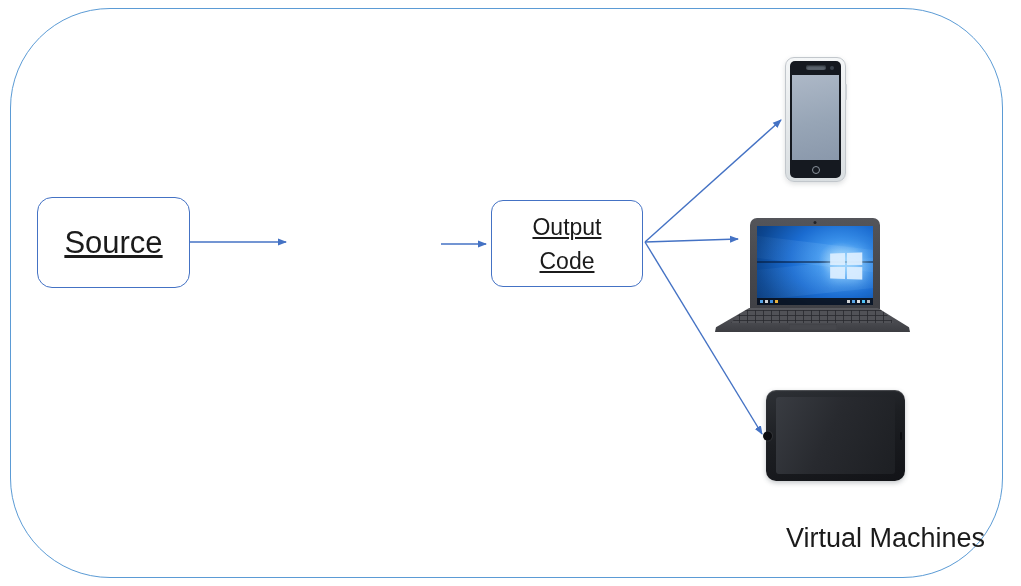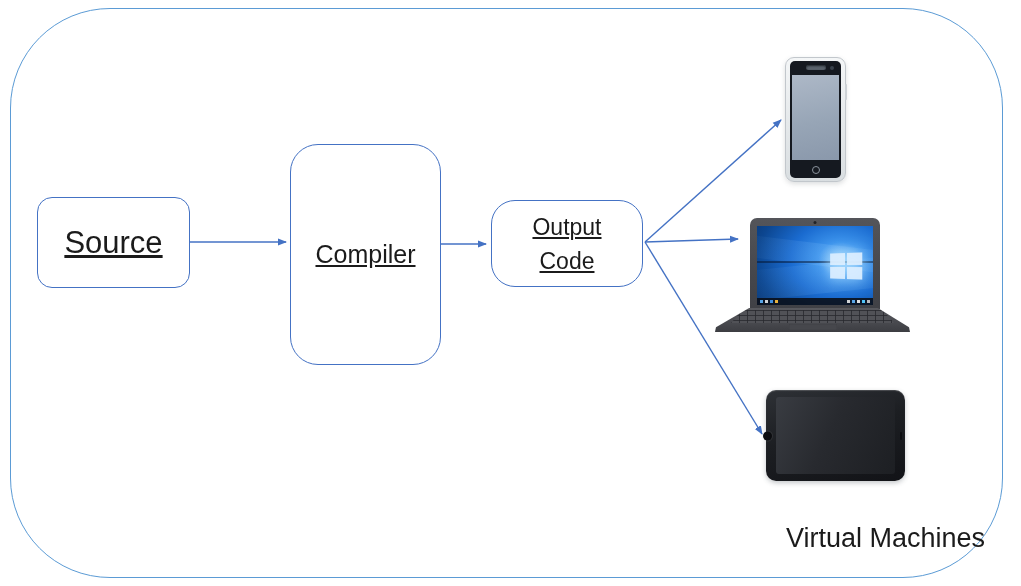--- a/index.html
+++ b/index.html
@@ -25,21 +25,21 @@
   .edge-head{fill:var(--accent,#4472C4);}
 
   .node{
     position:absolute;background:#fff;
     border:1.6px solid var(--accent,#4472C4);
     display:flex;align-items:center;justify-content:center;
     color:var(--text,#1b1b1b);text-align:center;text-decoration:underline;
   }
   .node-source{left:37px;top:197px;width:153px;height:91px;border-radius:15px;font-size:31px;}
   .node-compiler{left:290px;top:144px;width:151px;height:221px;border-radius:28px;font-size:25px;}
-  .node-output{left:491px;top:200px;width:152px;height:87px;border-radius:24px;font-size:23px;flex-direction:column;line-height:34px;}
+  .node-output{left:491px;top:200px;width:152px;height:87px;border-radius:12px;font-size:23px;flex-direction:column;line-height:34px;}
 
   .caption{
     position:absolute;left:725px;top:523px;width:260px;text-align:right;
     font-size:27px;color:var(--text,#1b1b1b);
   }
 
   
   .phone{
     position:absolute;left:785px;top:57px;width:61px;height:125px;
     background:linear-gradient(180deg,#f4f6f7 0%,#e4e8ea 55%,#d9dee1 100%);
@@ -149,23 +149,20 @@
     <line class="edge" x1="441" y1="244" x2="486" y2="244" marker-end="url(#arrow)"></line>
     <line class="edge" x1="645" y1="242" x2="781" y2="120" marker-end="url(#arrow)"></line>
     <line class="edge" x1="645" y1="242" x2="738" y2="239" marker-end="url(#arrow)"></line>
     <line class="edge" x1="645" y1="242" x2="762" y2="434" marker-end="url(#arrow)"></line>
   </svg>
 
   <div class="node node-source">
     <span>Source</span>
   </div>
 
-  <div class="node node-compiler">
-    <span>Compiler</span>
-  </div>
 
   <div class="node node-output">
     <span>Output</span>
     <span>Code</span>
   </div>
 
   <div class="phone">
     <div class="phone-btn"></div>
     <div class="phone-inner">
       <div class="phone-speaker"></div>

